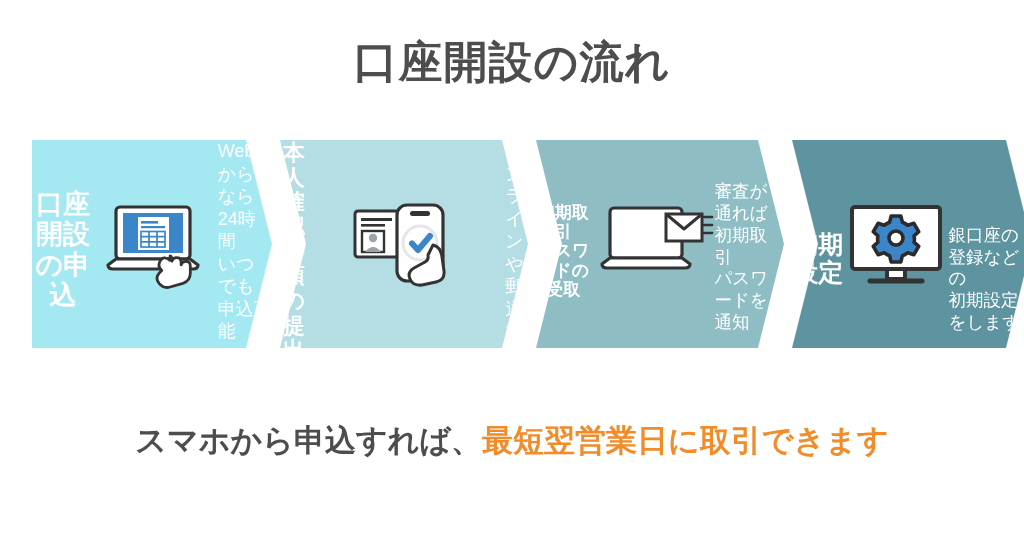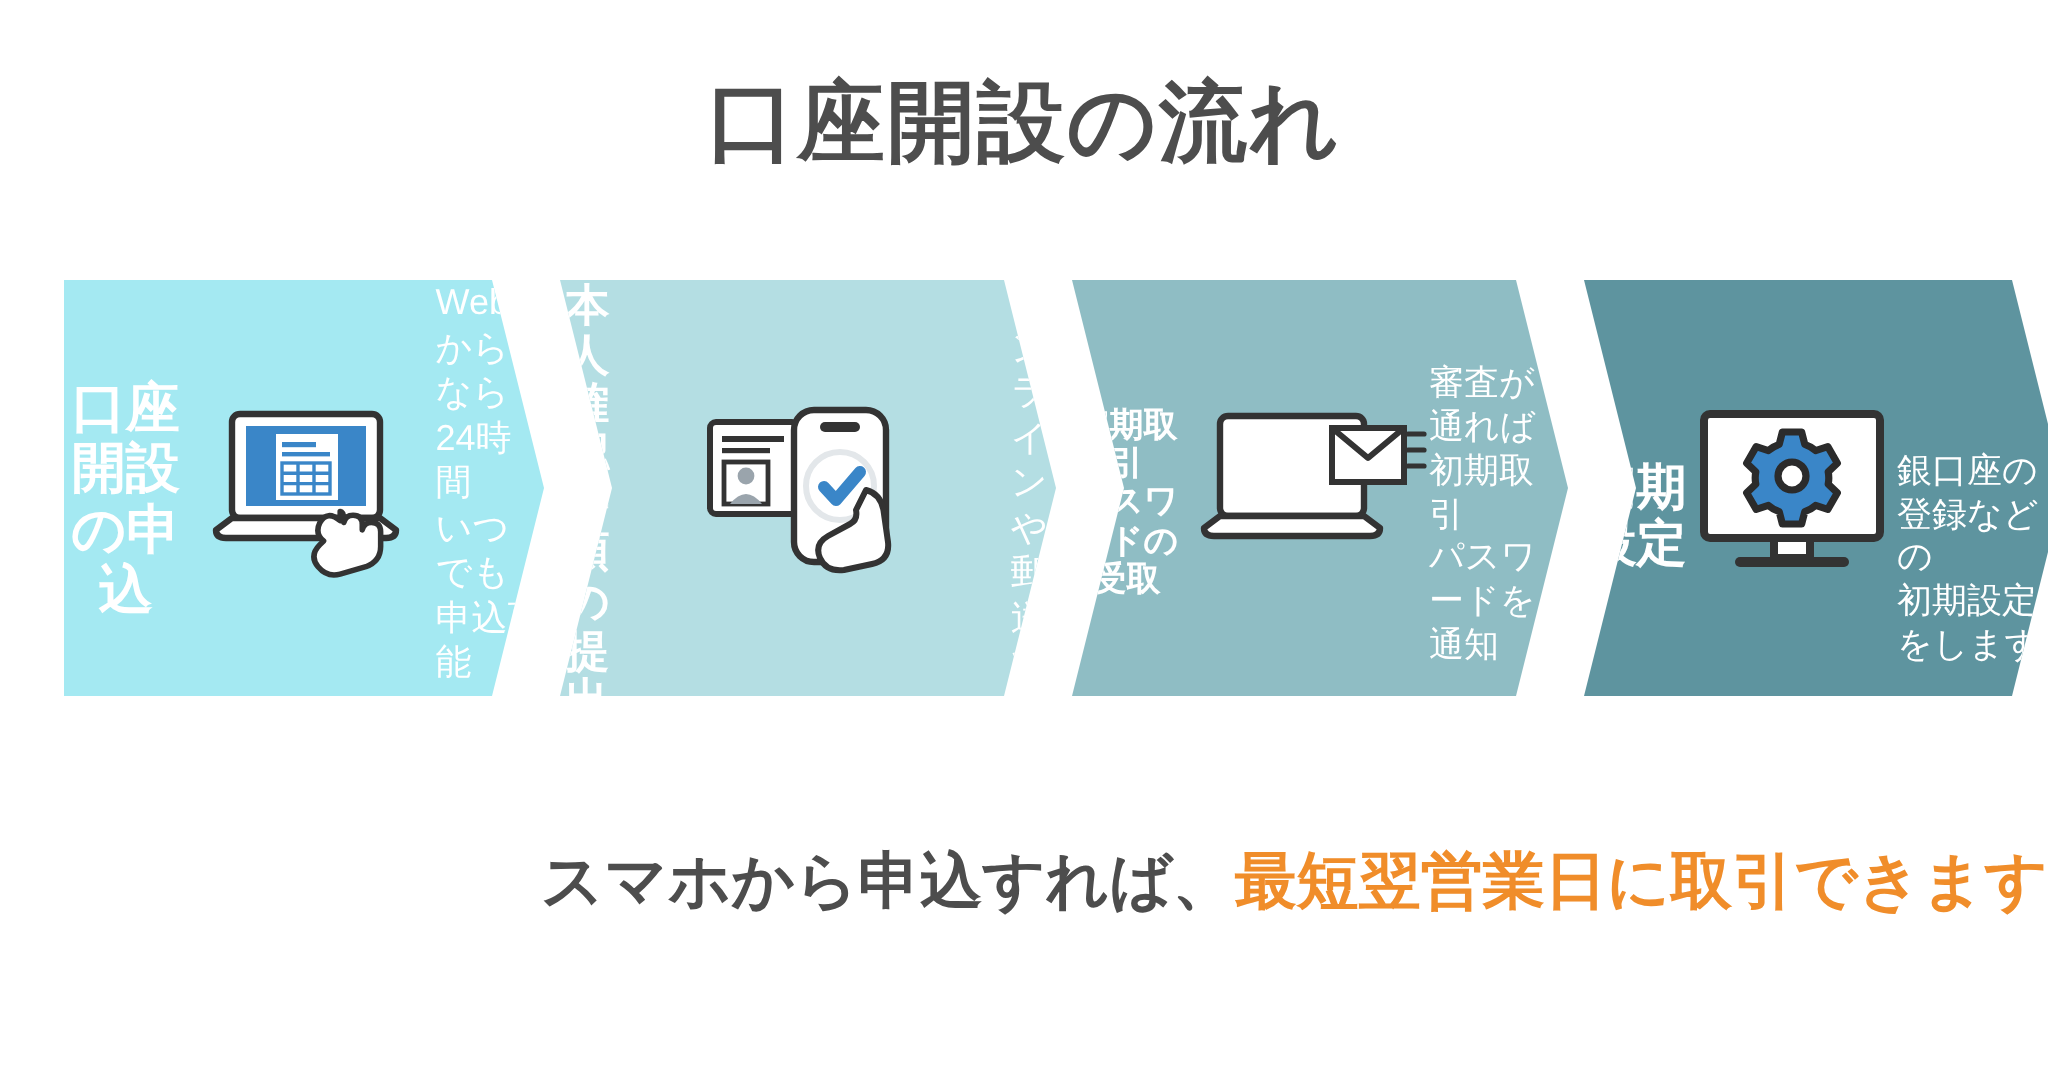--- a/index.html
+++ b/index.html
@@ -62,21 +62,21 @@
   .s3 .step-caption{font-size:17.5px;}
   .s4 .step-caption{font-size:17.5px;}
 
   
   .footer{
     position:absolute;left:0;top:418px;width:1024px;
     text-align:center;font-weight:bold;color:#4d4d4d;
     font-size:31px;line-height:1.5;
   }
   .footer .l1{display:block;}
-  .footer .l2{display:block;text-align:right;}
+  .footer .l2{display:block;}
   .hl{color:#f08d2a;}
 </style>
 </head>
 <body>
 
 <div class="page">
 
   <div class="page-title">口座開設の流れ</div>
 
   <div class="steps">

